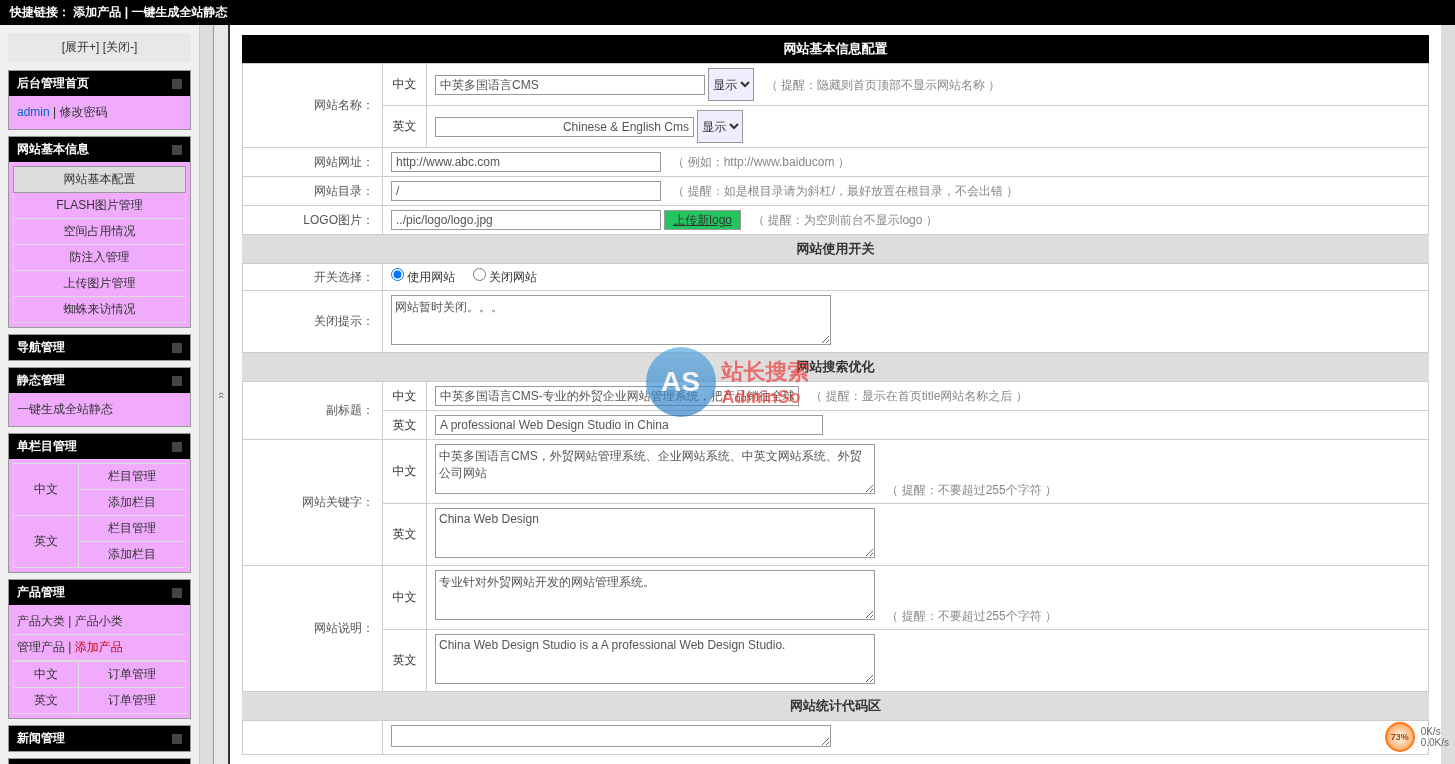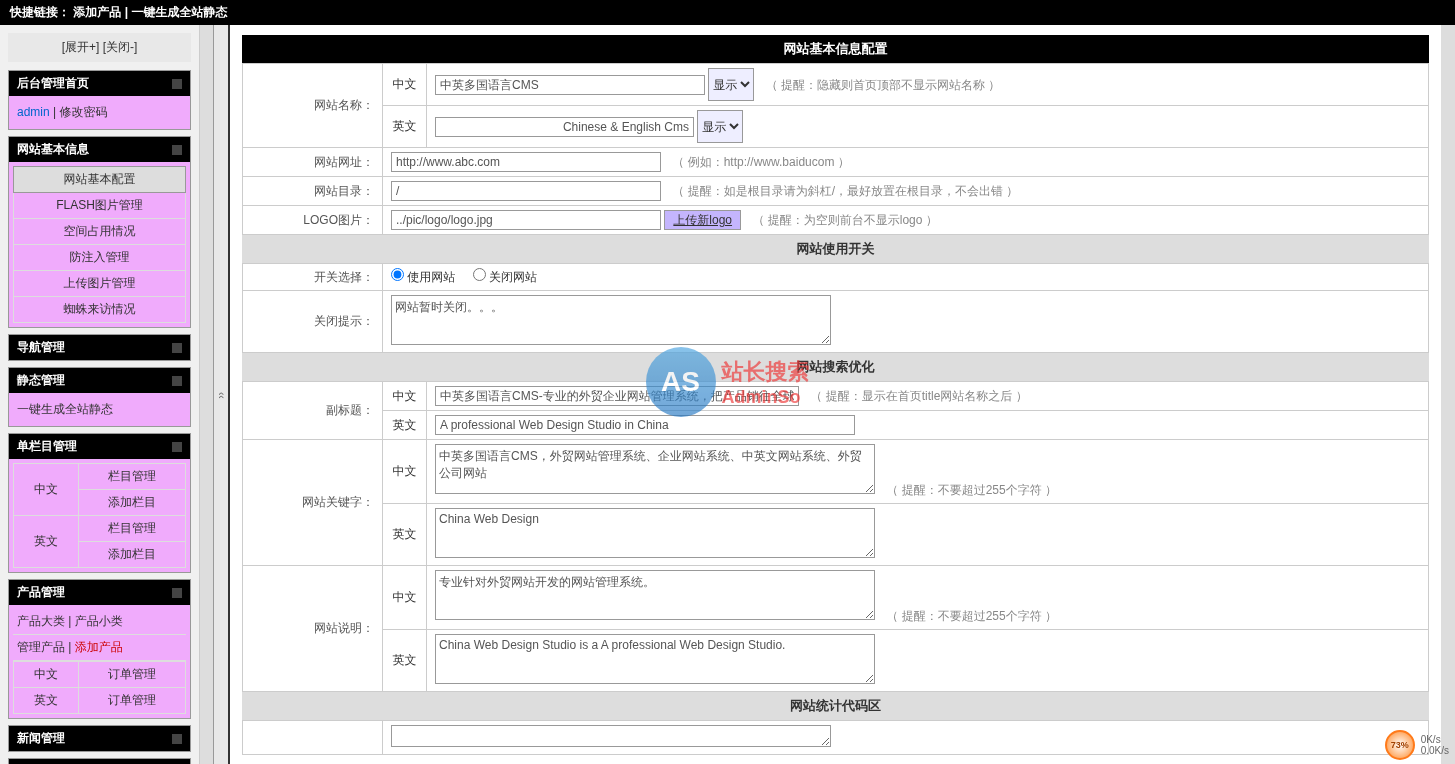--- a/index.html
+++ b/index.html
@@ -30,28 +30,28 @@
 .section-title { background: #000; color: #fff; text-align: center; padding: 5px; font-weight: bold; font-size: 13px; }
 .form-table { width: 100%; border-collapse: collapse; }
 .form-table td { border: 1px solid #ccc; padding: 4px 8px; font-size: 12px; vertical-align: middle; background: #fff; }
 .form-table td.label { width: 140px; text-align: right; color: #555; background: #fff; }
 .form-table td.sublabel { width: 44px; text-align: center; background: #fff; }
 .form-table input[type="text"] { border: 1px solid #999; padding: 2px 4px; font-size: 12px; height: 20px; color: #555; }
 .form-table select { border: 1px solid #999; font-size: 12px; height: 33px; background: #eef; color: #333; }
 .form-table textarea { border: 1px solid #999; padding: 3px; font-size: 12px; width: 440px; resize: both; color: #555; font-family: inherit; }
 .hint { color: #888; margin-left: 8px; }
 .section-sub { background: #ddd; text-align: center; padding: 5px; font-weight: bold; font-size: 13px; color: #333; }
-.upload-btn { border: 1px solid #999; background: #c4b5fd; padding: 2px 8px; font-size: 12px; text-decoration: underline; cursor: pointer; }
+.upload-btn { border: 1px solid #999; background: #22c55e; padding: 2px 8px; font-size: 12px; text-decoration: underline; cursor: pointer; }
 .radio-label { margin-right: 14px; }
 .watermark { position: fixed; left: 50%; top: 50%; transform: translate(-50%, -50%); opacity: 0.65; z-index: 999; pointer-events: none; display: flex; align-items: center; }
 .watermark-circle { width: 70px; height: 70px; border-radius: 50%; background: linear-gradient(180deg,#4aa3e0,#2577c2); color: #fff; display: flex; align-items: center; justify-content: center; font-size: 28px; font-weight: bold; }
 .watermark-text { margin-left: 6px; }
 .watermark-text .l1 { color: #e33; font-size: 22px; font-weight: bold; }
 .watermark-text .l2 { color: #e33; font-size: 18px; font-weight: bold; }
-.speed-badge { position: fixed; bottom: 4px; right: 6px; display: flex; align-items: center; gap: 6px; font-size: 10px; color: #666; }
+.speed-badge { position: fixed; bottom: 12px; right: 6px; display: flex; align-items: center; gap: 6px; font-size: 10px; color: #666; }
 .speed-circle { width: 30px; height: 30px; border-radius: 50%; background: radial-gradient(#fff,#ff8a2a); border: 2px solid #ff7a1a; display: flex; align-items: center; justify-content: center; color: #a04000; font-size: 9px; font-weight: bold; }
 </style>
 </head>
 <body>
 
 <div class="top-bar">
   <span>快捷链接：</span>
   <a href="#">添加产品</a>
   <span> | </span>
   <a href="#">一键生成全站静态</a>
@@ -272,21 +272,21 @@
           <tr>
         <td class="label" rowspan="2">副标题：</td>
         <td class="sublabel">中文</td>
         <td>
           <input type="text" style="width: 364px;" value="中英多国语言CMS-专业的外贸企业网站管理系统，把产品销往全球">
           <span class="hint">（ 提醒：显示在首页title网站名称之后 ）</span>
         </td>
       </tr>
       <tr>
         <td class="sublabel">英文</td>
-        <td><input type="text" style="width: 420px;" value="A professional Web Design Studio in China"></td>
+        <td><input type="text" style="width: 388px;" value="A professional Web Design Studio in China"></td>
       </tr>
       <tr>
         <td class="label" rowspan="2">网站关键字：</td>
         <td class="sublabel">中文</td>
         <td>
           <textarea rows="3" style="">中英多国语言CMS，外贸网站管理系统、企业网站系统、中英文网站系统、外贸公司网站</textarea>
           <span class="hint">（ 提醒：不要超过255个字符 ）</span>
         </td>
       </tr>
       <tr>

